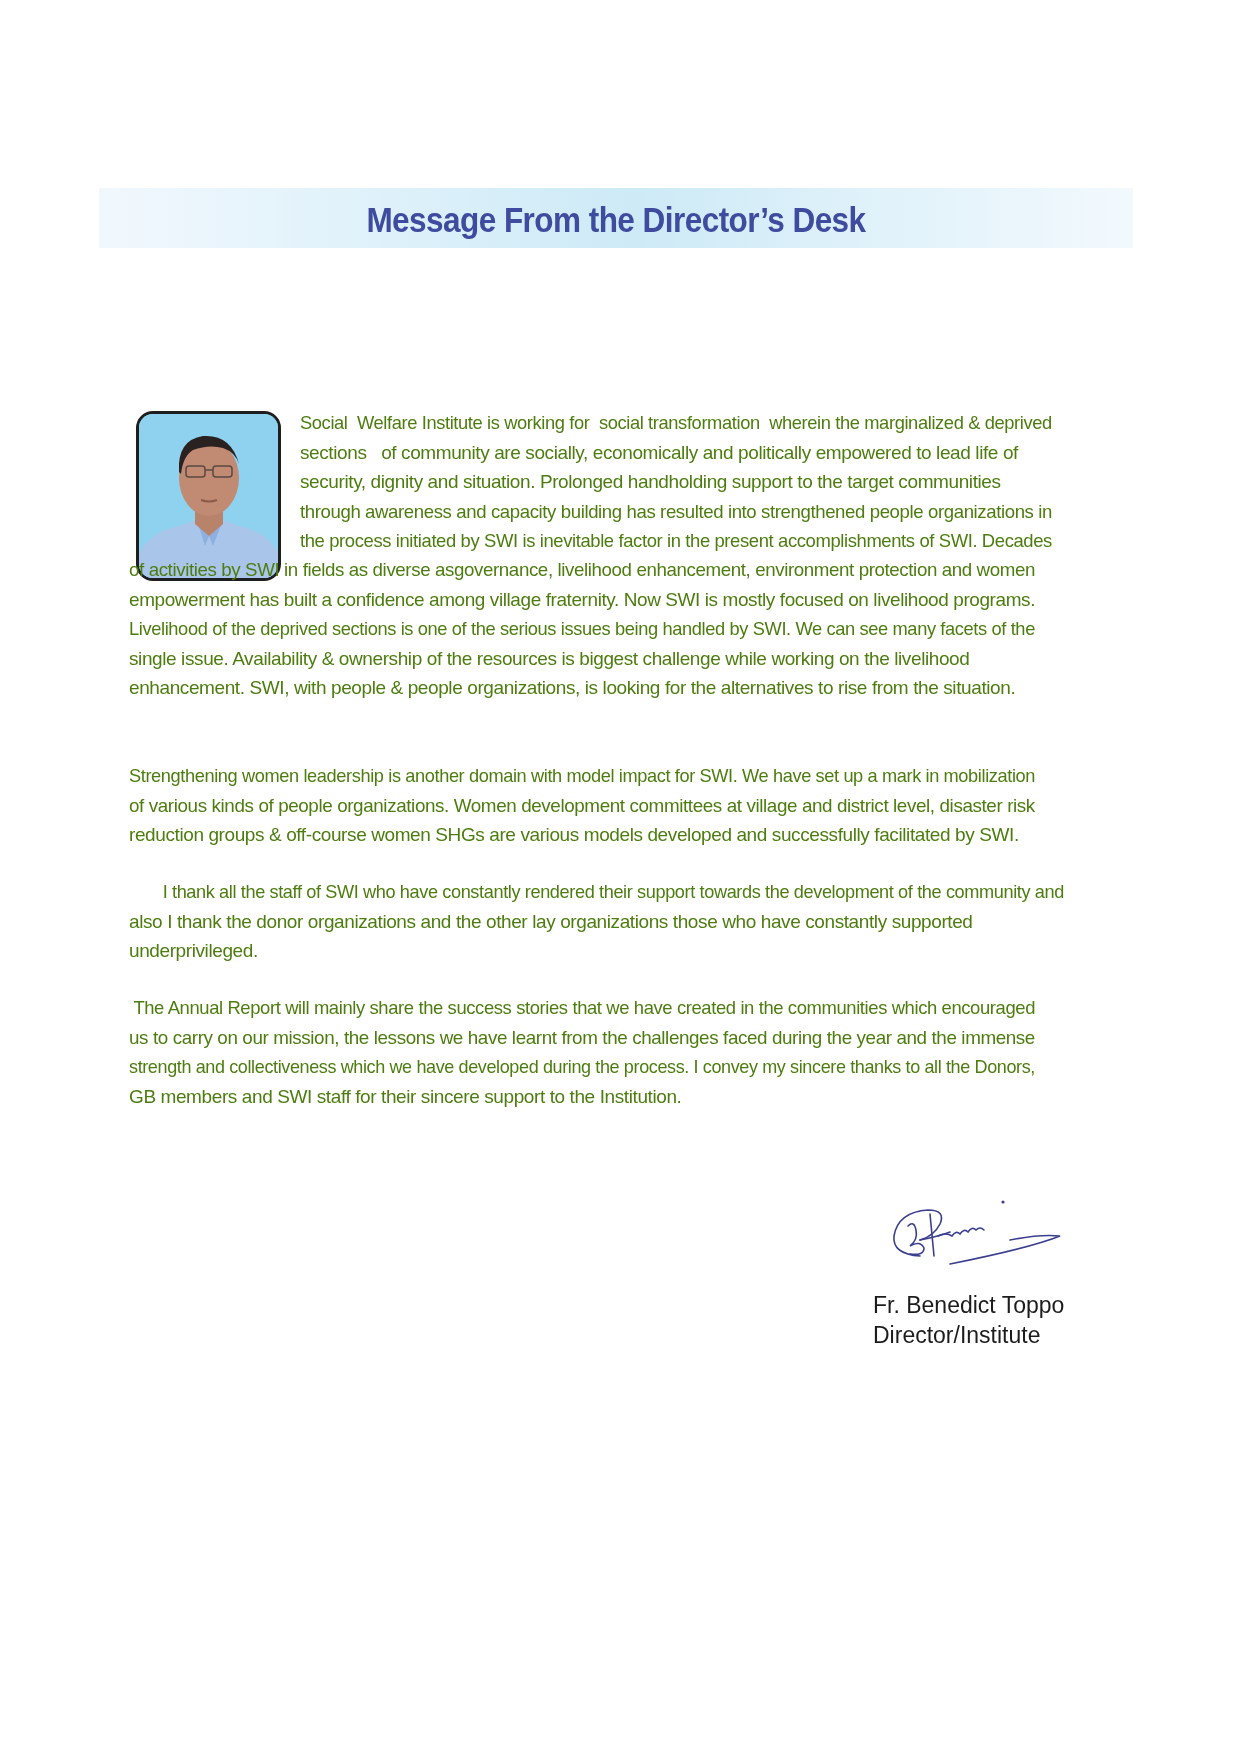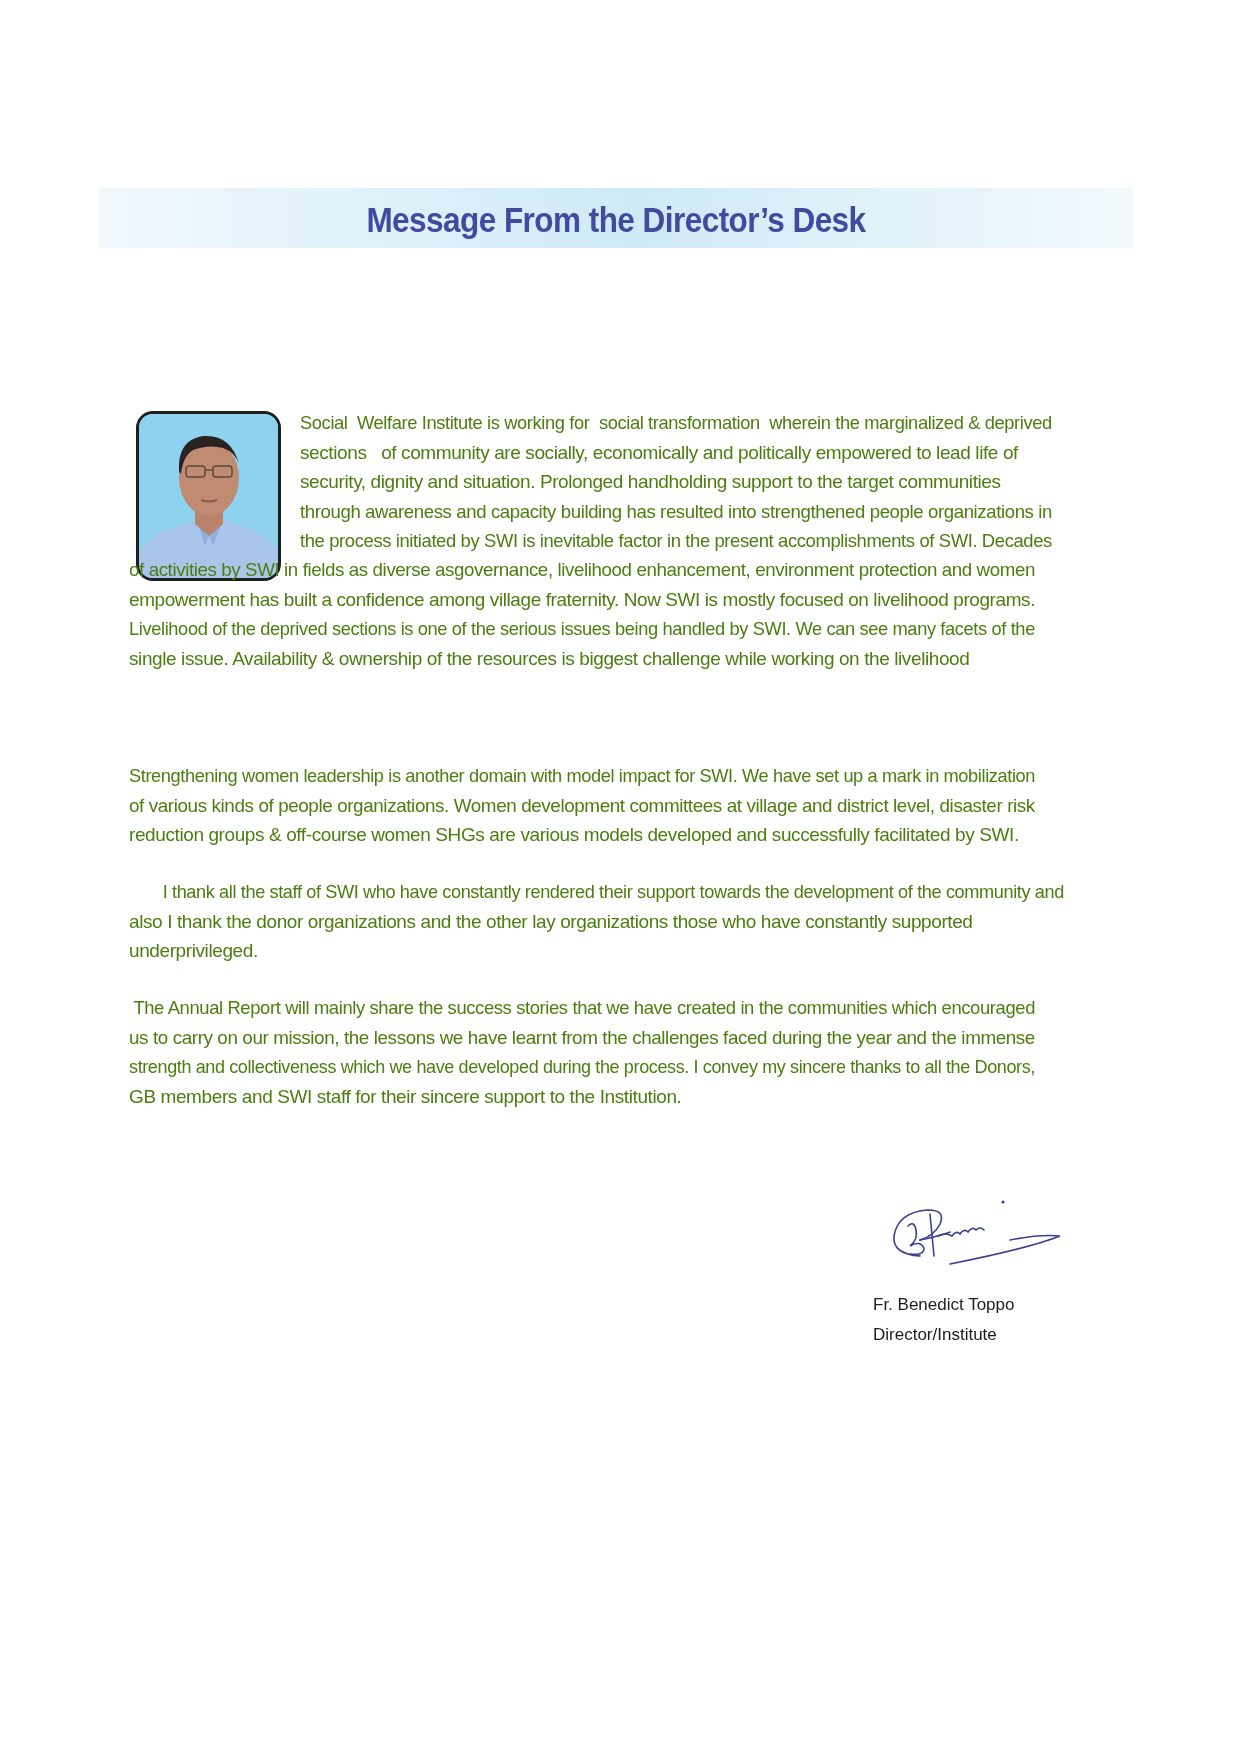--- a/index.html
+++ b/index.html
@@ -32,21 +32,21 @@
     .text .ln.just { text-align: justify; text-align-last: justify; white-space: normal; }
 
     .para1-top { left: 300px; top: 408px; width: 835px; }
     .para1-bottom { left: 129px; top: 555px; width: 1006px; }
     .para2 { left: 129px; top: 761px; width: 1006px; }
     .para3 { left: 129px; top: 877px; width: 1006px; }
     .para4 { left: 129px; top: 993px; width: 1006px; }
 
     .signature { position: absolute; left: 880px; top: 1196px; width: 200px; height: 90px; }
     .signer {
-      position: absolute; left: 873px; top: 1290px; font-size: 17px; line-height: 30px;
+      position: absolute; left: 873px; top: 1290px; font-size: 23px; line-height: 30px;
       color: #1c1c1c; font-family: "Liberation Sans", sans-serif;
     }
   </style>
 </head>
 <body>
 
 <div class="banner">
   <div class="banner-title">Message From the Director’s Desk</div>
 </div>
 
@@ -78,20 +78,21 @@
   <span class="ln" style="white-space: nowrap;"><span style="white-space: pre;">security, dignity and situation. Prolonged handholding support to the target communities</span></span>
   <span class="ln just" style="white-space: nowrap;"><span style="white-space: pre; display: inline-block; transform-origin: left center; transform: scaleX(0.978701);">through awareness and capacity building has resulted into strengthened people organizations in</span></span>
   <span class="ln just" style="white-space: nowrap;"><span style="white-space: pre; display: inline-block; transform-origin: left center; transform: scaleX(0.970525);">the process initiated by SWI is inevitable factor in the present accomplishments of SWI. Decades</span></span>
 </div>
 
 <div class="text para1-bottom">
   <span class="ln just" style="white-space: nowrap;"><span style="white-space: pre; display: inline-block; transform-origin: left center; transform: scaleX(0.985354);">of activities by SWI in fields as diverse asgovernance, livelihood enhancement, environment protection and women</span></span>
   <span class="ln just" style="white-space: nowrap;"><span style="white-space: pre; display: inline-block; transform-origin: left center; transform: scaleX(0.997583);">empowerment has built a confidence among village fraternity. Now SWI is mostly focused on livelihood programs.</span></span>
   <span class="ln just" style="white-space: nowrap;"><span style="white-space: pre; display: inline-block; transform-origin: left center; transform: scaleX(0.961888);">Livelihood of the deprived sections is one of the serious issues being handled by SWI. We can see many facets of the</span></span>
   <span class="ln just" style="white-space: nowrap;"><span style="white-space: pre; display: inline-block; transform-origin: left center; transform: scaleX(1);">single issue. Availability &amp; ownership of the resources is biggest challenge while working on the livelihood</span></span>
+  <span class="ln" style="white-space: nowrap;"><span style="white-space: pre;">enhancement. SWI, with people &amp; people organizations, is looking for the alternatives to rise from the situation.</span></span>
 </div>
 
 <div class="text para2">
   <span class="ln just" style="white-space: nowrap;"><span style="white-space: pre; display: inline-block; transform-origin: left center; transform: scaleX(0.957682);">Strengthening women leadership is another domain with model impact for SWI. We have set up a mark in mobilization</span></span>
   <span class="ln just" style="white-space: nowrap;"><span style="white-space: pre; display: inline-block; transform-origin: left center; transform: scaleX(0.991499);">of various kinds of people organizations. Women development committees at village and district level, disaster risk</span></span>
   <span class="ln" style="white-space: nowrap;"><span style="white-space: pre;">reduction groups &amp; off-course women SHGs are various models developed and successfully facilitated by SWI.</span></span>
 </div>
 
 <div class="text para3">
   <span class="ln just" style="white-space: nowrap; margin-left: 29px;"><span style="white-space: pre; display: inline-block; transform-origin: left center; transform: scaleX(0.954827);"> I thank all the staff of SWI who have constantly rendered their support towards the development of the community and</span></span>

